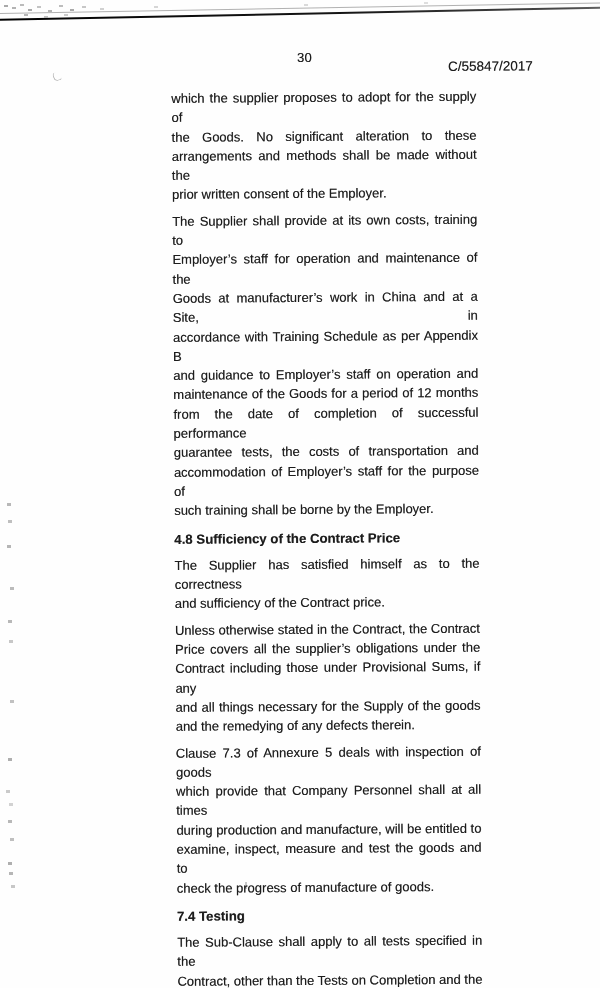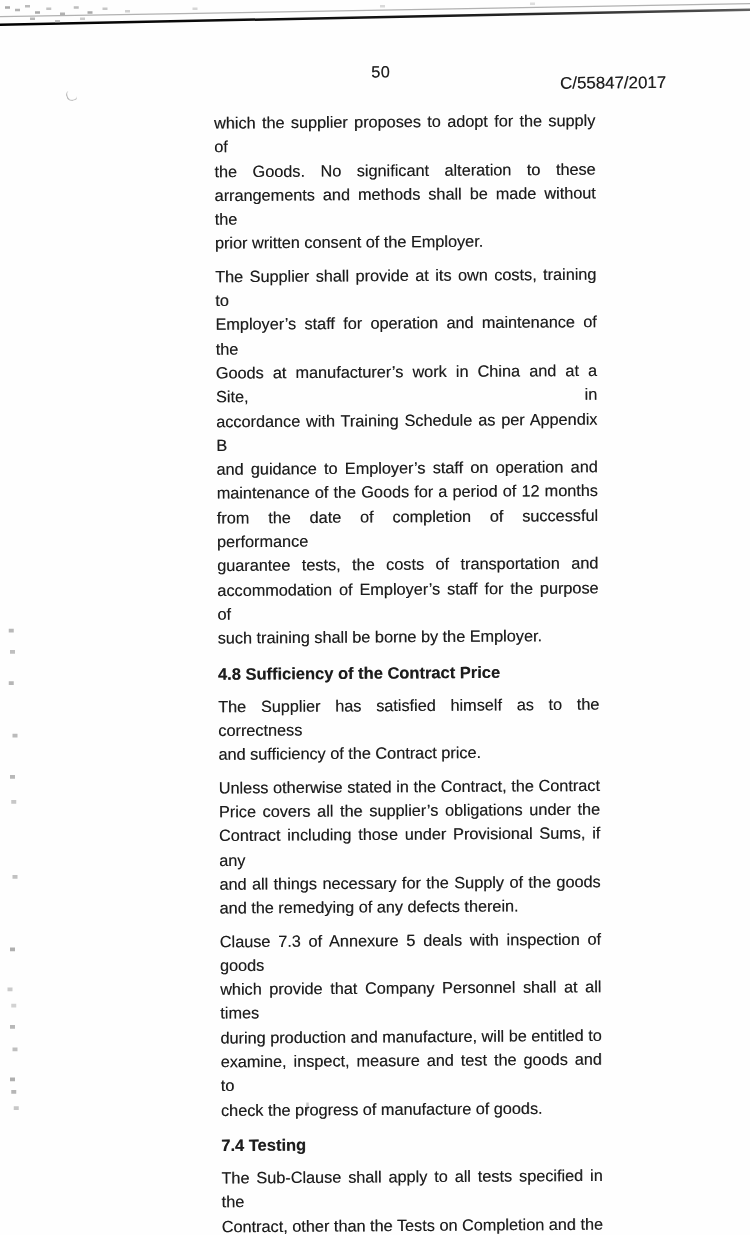--- a/index.html
+++ b/index.html
@@ -70,21 +70,21 @@
 
 <div class="scan-line-thin"></div>
 <div class="scan-line-main"></div>
 <div class="corner-noise"></div>
 <div class="hand-mark"></div>
 <div class="edge-noise"></div>
 <div class="stray-mark-center"></div>
 <div class="stray-mark-right"></div>
 
 <div class="page">
-  <div class="page-number">50</div>
+  <div class="page-number">30</div>
   <div class="doc-reference">C/55847/2017</div>
   <div class="text-column">
       <p>
         <span class="line">which the supplier proposes to adopt for the supply of</span>
         <span class="line">the Goods. No significant alteration to these</span>
         <span class="line">arrangements and methods shall be made without the</span>
         <span class="line last">prior written consent of the Employer.</span>
       </p>
       <p>
         <span class="line">The Supplier shall provide at its own costs, training to</span>

